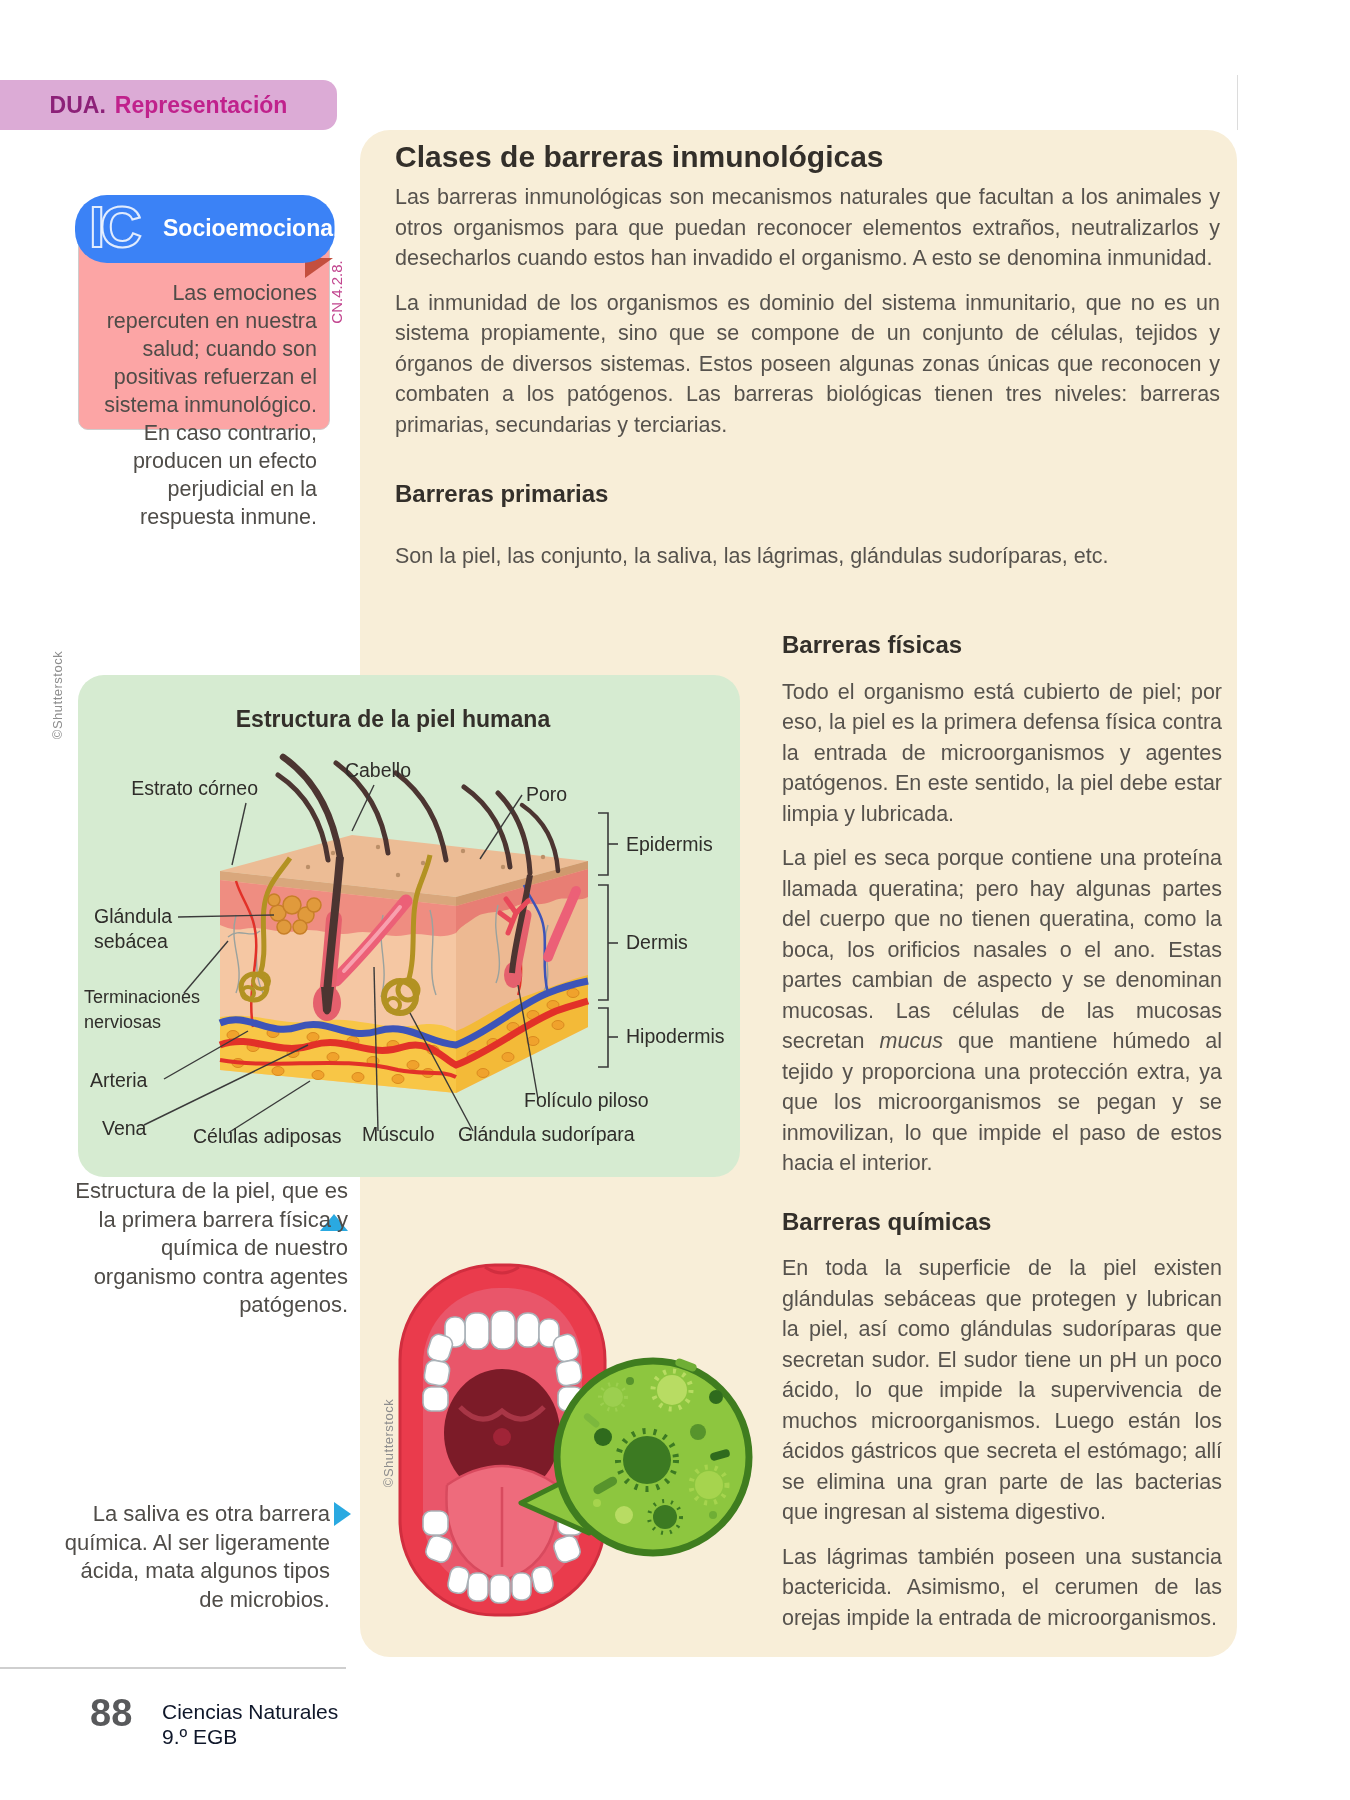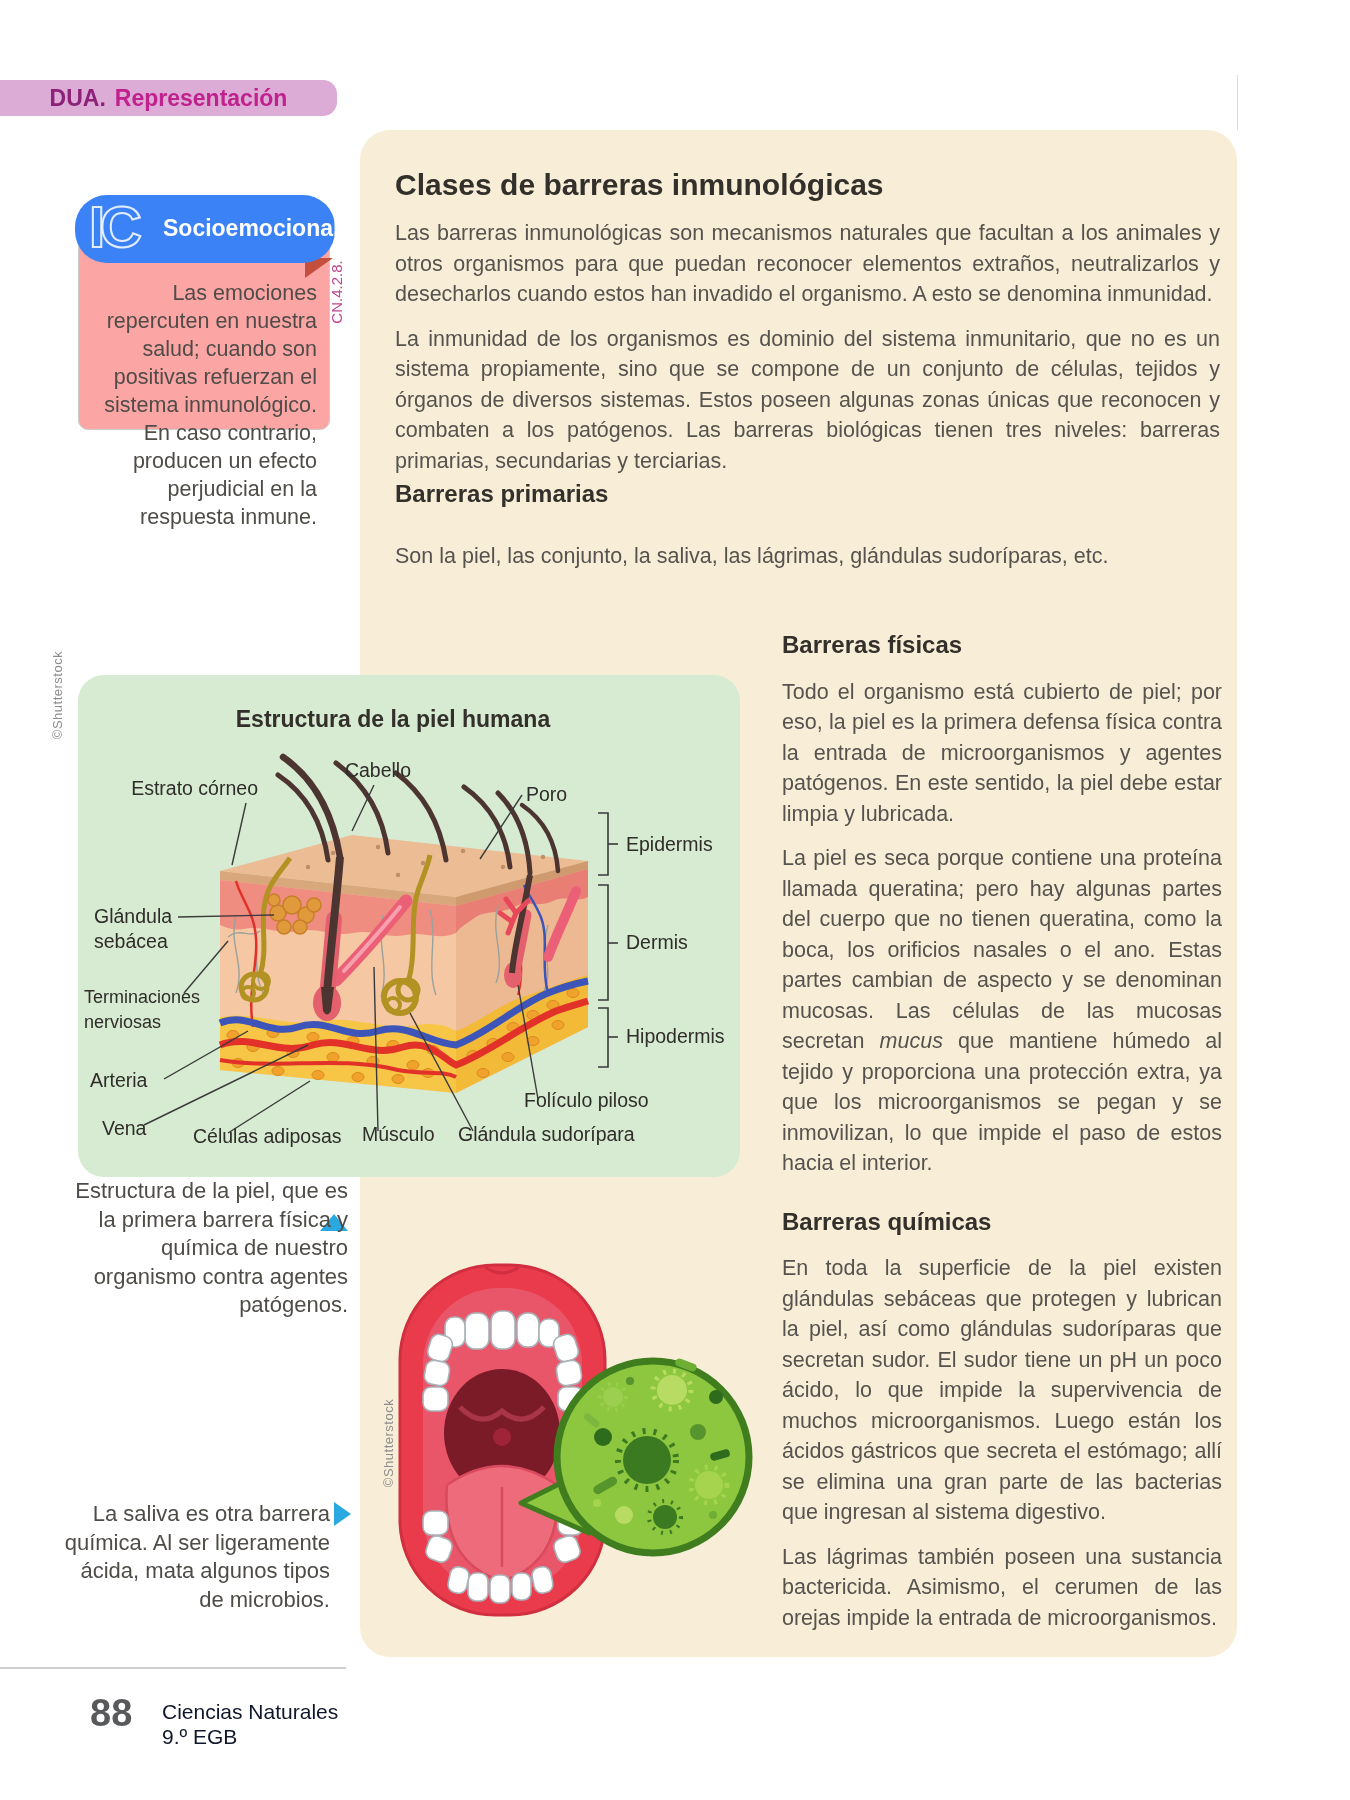--- a/index.html
+++ b/index.html
@@ -4,39 +4,39 @@
 <style>
   html,body{margin:0;padding:0;}
   body{width:1350px;height:1800px;position:relative;background:#ffffff;
        font-family:"Liberation Sans",sans-serif;overflow:hidden;color:#56524d;}
   .abs{position:absolute;}
   
   .beige-panel{left:360px;top:130px;width:877px;height:1527px;background:#f8eed8;border-radius:30px;}
   .green-panel{left:78px;top:675px;width:662px;height:502px;background:#d6ebd1;border-radius:26px;}
   .trim-line{left:1237px;top:75px;width:1px;height:55px;background:#dcdcdc;}
   
-  .dua-badge{left:0;top:80px;width:337px;height:36px;background:#dcabd6;border-radius:0 14px 14px 0;
+  .dua-badge{left:0;top:80px;width:337px;height:50px;background:#dcabd6;border-radius:0 14px 14px 0;
              display:flex;align-items:center;justify-content:center;gap:9px;font-weight:bold;font-size:23px;}
   .dua-prefix{color:#8c2178;}
   .dua-label{color:#c0218c;}
   
   .socio-card{left:78px;top:230px;width:252px;height:200px;background:#fca5a5;border:1.5px solid #cfcccc;
               border-radius:10px;box-sizing:border-box;}
   .socio-text{position:absolute;left:10px;right:12px;top:48px;text-align:right;font-size:21.5px;
               line-height:28px;color:#4f4c48;}
   .socio-badge{left:75px;top:195px;width:260px;height:68px;background:#3b82f6;border-radius:32px;}
   .socio-fold{left:305px;top:258px;width:0;height:0;border-left:28px solid #c44f3e;border-bottom:20px solid transparent;}
   .socio-logo{position:absolute;left:14px;top:-2px;font-size:58px;font-weight:bold;letter-spacing:-5px;
               color:transparent;-webkit-text-stroke:2px rgba(255,255,255,.85);}
   .socio-title{position:absolute;left:88px;top:20px;color:#ffffff;font-weight:bold;font-size:23px;}
   .cn-code{left:292px;top:283px;width:90px;height:18px;transform:rotate(-90deg);font-size:15px;
            color:#c2458f;text-align:center;}
   
-  .main-title{left:395px;top:140px;width:830px;font-size:30px;font-weight:bold;color:#332f2a;margin-top:28px;}
-  .intro{left:395px;top:182px;width:825px;font-size:21.5px;line-height:30.5px;text-align:justify;margin-top:36px;}
+  .main-title{left:395px;top:140px;width:830px;font-size:30px;font-weight:bold;color:#332f2a;}
+  .intro{left:395px;top:182px;width:825px;font-size:21.5px;line-height:30.5px;text-align:justify;}
   .intro p{margin:0 0 14px 0;}
   h3.sub{font-size:24px;font-weight:bold;color:#332f2a;margin:0;}
   .primary-head{left:395px;top:480px;}
   .primary-text{left:395px;top:541px;width:825px;font-size:21.5px;line-height:30.5px;}
   .right-col{left:782px;top:630px;width:440px;font-size:21.5px;line-height:30.5px;text-align:justify;}
   .right-col h3{margin:0 0 16px 0;}
   .right-col p{margin:0 0 14px 0;}
   .right-col .gap{height:14px;}
   
   .caption1{left:60px;top:1177px;width:288px;text-align:right;font-size:22px;line-height:28.5px;color:#4f4c48;}

